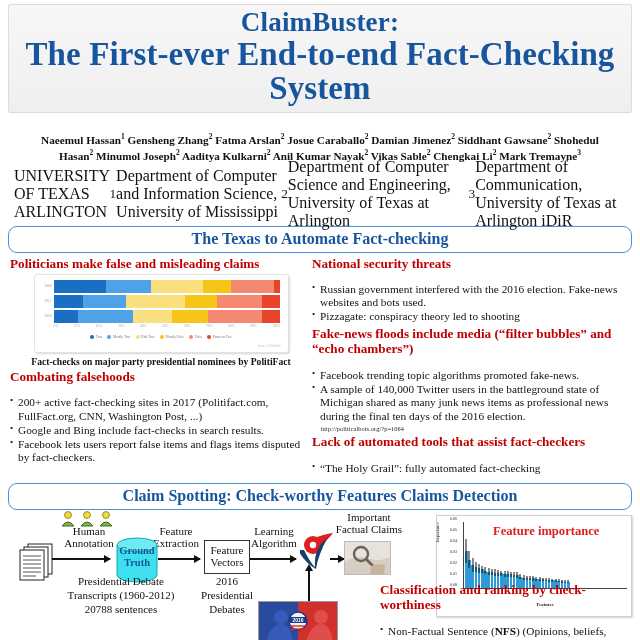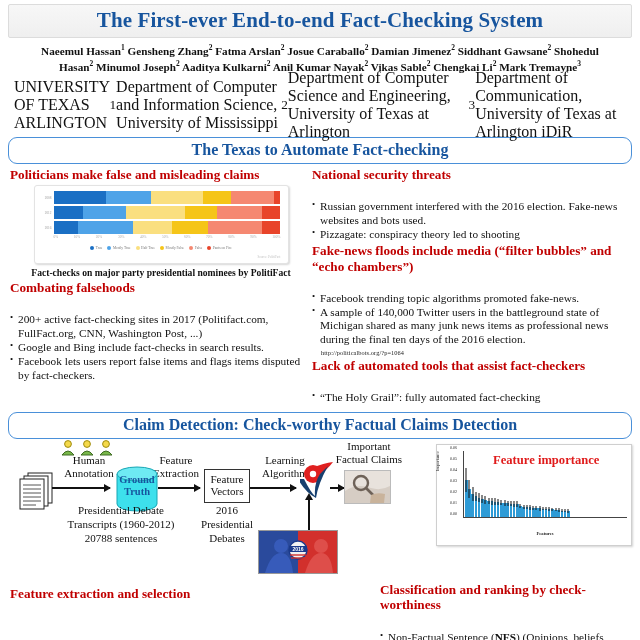--- a/index.html
+++ b/index.html
@@ -14,45 +14,45 @@
   
   .title-box{
     margin:4px 2px 0 2px;
     background:linear-gradient(#f7f7f7,#efefef);
     border:1px solid #dcdcdc;
     border-radius:2px;
     text-align:center;
     padding:4px 4px 6px 4px;
   }
   .title-l1{font-size:27px;font-weight:700;color:#17559e;line-height:1.02;letter-spacing:.2px;}
-  .title-l2{font-size:21px;font-weight:700;color:#17559e;line-height:1.05;letter-spacing:.1px;}
+  .title-l2{font-size:33px;font-weight:700;color:#17559e;line-height:1.05;letter-spacing:.1px;}
 
   .authors{
     text-align:center;font-weight:700;font-size:11.2px;line-height:1.35;
-    margin:5px 10px 2px 10px;color:#111;
+    margin:19px 10px 2px 10px;color:#111;
   }
   .authors sup{font-size:7.5px;font-weight:700;}
 
   
   .affil-band{display:flex;align-items:center;justify-content:space-between;margin:2px 8px 0 8px;height:56px;}
 
   
   .sec-bar{
     margin:4px 2px 3px 2px;border:1.4px solid #4a90d9;border-radius:9px;
     text-align:center;padding:3px 0 4px 0;background:#fff;
   }
   .sec-bar .t{font-size:16px;font-weight:700;color:#17559e;}
 
   
   .cols{display:flex;gap:0;padding:0 4px;}
   .col-l{width:302px;flex:0 0 auto;}
   .col-r{flex:1 1 auto;}
 
   .rh{color:#c00000;font-weight:700;font-size:13.2px;line-height:1.16;margin:0 0 1px 0;}
-  ul.b{margin:18px 0 2px 0;padding:0;list-style:none;}
+  ul.b{margin:12px 0 2px 0;padding:0;list-style:none;}
   ul.b li{
     position:relative;padding-left:8px;font-size:11.3px;line-height:1.2;margin-bottom:.5px;color:#111;
     text-indent:0;
   }
   ul.b li:before{content:"\2022";position:absolute;left:0;top:-1px;font-size:9px;color:#111;}
   .cap{text-align:center;font-weight:700;font-size:9.6px;margin:3px 0 2px 0;color:#111;}
   .url{font-size:6.3px;color:#222;margin:0 0 2px 9px;letter-spacing:.1px;}
 
   
   .pf-card{
@@ -106,20 +106,21 @@
   .fi-ylabel{position:absolute;left:-2px;top:24px;font-size:4.4px;color:#222;
              transform:rotate(-90deg);transform-origin:left top;white-space:nowrap;}
   .fi-xlabel{text-align:center;font-size:4.6px;font-weight:700;color:#222;margin-top:13px;margin-left:22px;}
 </style>
 </head>
 <body>
 
 <div class="poster">
 
   <div class="title-box">
+    <div class="title-l1">ClaimBuster:</div>
     <div class="title-l2">The First-ever End-to-end Fact-Checking System</div>
   </div>
 
   <div class="authors">
     <div>Naeemul Hassan<sup>1</sup> Gensheng Zhang<sup>2</sup> Fatma Arslan<sup>2</sup> Josue Caraballo<sup>2</sup>  Damian Jimenez<sup>2</sup> Siddhant Gawsane<sup>2</sup>  Shohedul</div>
     <div>Hasan<sup>2</sup> Minumol Joseph<sup>2</sup> Aaditya Kulkarni<sup>2</sup> Anil Kumar Nayak<sup>2</sup> Vikas Sable<sup>2</sup> Chengkai Li<sup>2</sup> Mark Tremayne<sup>3</sup></div>
   </div>
 
   <div class="affil-band">
 
@@ -270,21 +271,21 @@
       <div class="url">http://politicalbots.org/?p=1064</div>
 
       <div class="rh">Lack of automated tools that assist fact-checkers</div>
       <ul class="b">
         <li>“The Holy Grail”: fully automated fact-checking</li>
       </ul>
     </div>
   </div>
 
   <div class="sec-bar" style="margin-top:6px">
-    <div class="t">Claim Detection: Check-worthy Factual Claims Detection</div>
+    <div class="t">Claim Spotting: Check-worthy Features Claims Detection</div>
   </div>
 
   <div class="pipe">
 
     <div class="docs">
       <svg width="40" height="38" viewBox="0 0 40 38">
         <rect x="10" y="1" width="24" height="30" fill="#fff" stroke="#222"></rect>
         <rect x="6" y="4" width="24" height="30" fill="#fff" stroke="#222"></rect>
         <rect x="2" y="7" width="24" height="30" fill="#fff" stroke="#222"></rect>
         <g stroke="#555" stroke-width="1">
@@ -316,21 +317,21 @@
     </div>
 
     <div class="lbl" style="left:42px;top:12px;width:82px">
       <div>Human</div>
       <div>Annotation</div>
     </div>
     <div class="lbl" style="left:132px;top:12px;width:76px">
       <div>Feature</div>
       <div>Extraction</div>
     </div>
-    <div class="lbl" style="left:243px;top:12px;width:72px">
+    <div class="lbl" style="left:232px;top:12px;width:72px">
       <div>Learning</div>
       <div>Algorithm</div>
     </div>
     <div class="lbl" style="left:318px;top:-2px;width:90px">
       <div>Important</div>
       <div>Factual Claims</div>
     </div>
 
     <div class="arrow" style="left:46px;top:45px;width:58px"></div>
     <div class="arrow" style="left:152px;top:45px;width:42px"></div>

